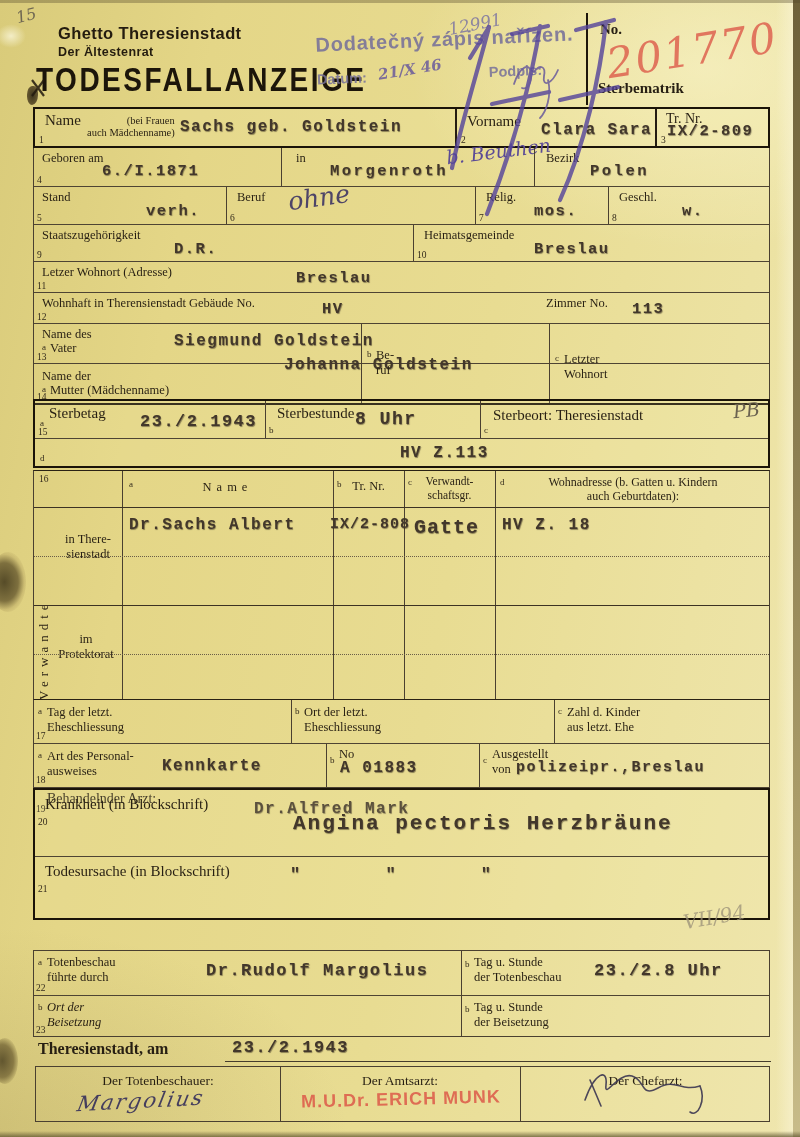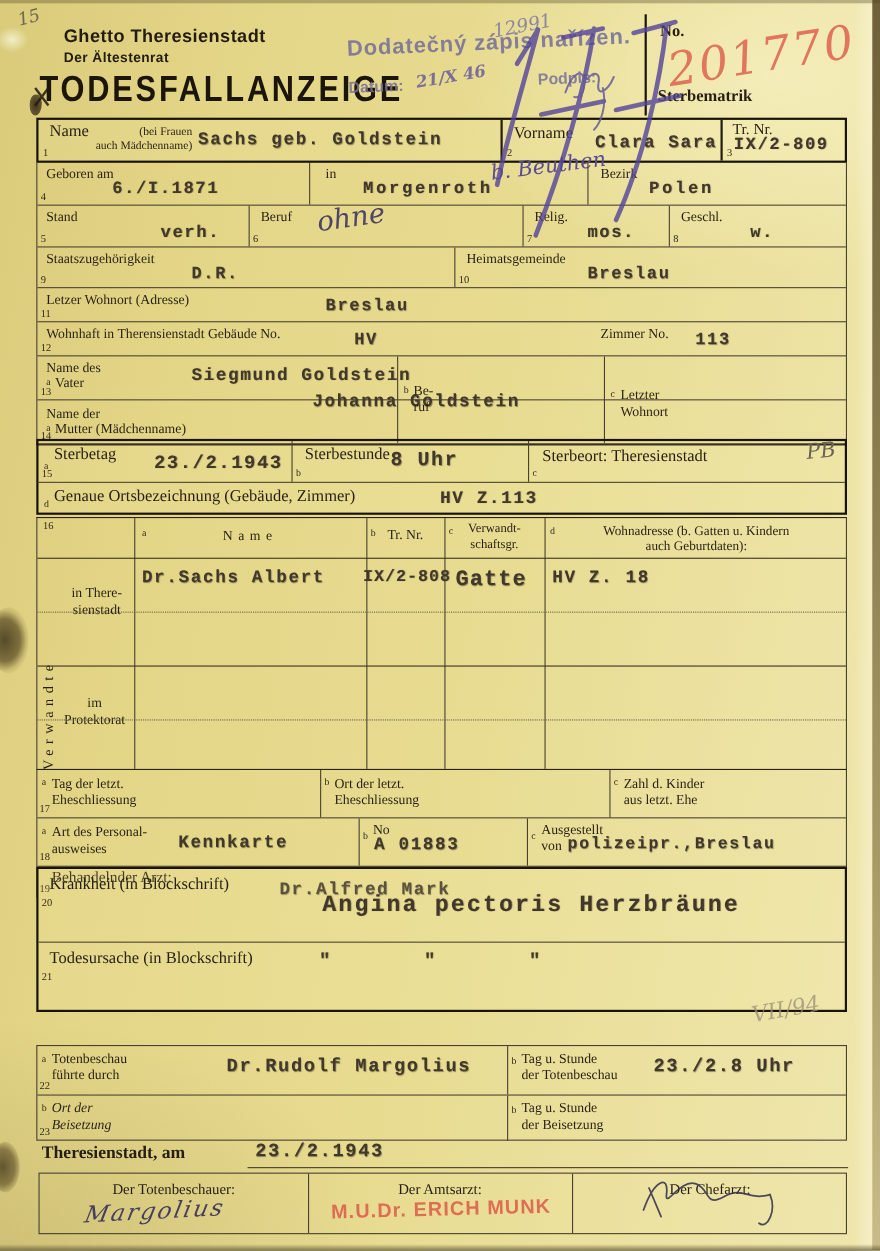--- a/index.html
+++ b/index.html
@@ -176,21 +176,20 @@
       <span class="abs sub" style="left:234px;bottom:3px;">b</span>
       <span class="abs lbl big" style="left:242px;top:4px;">Sterbestunde</span>
       <span class="abs typed" style="left:320px;top:8px;font-size:18px;">8 Uhr</span>
       <div class="vline" style="left:445px;"></div>
       <span class="abs sub" style="left:449px;bottom:3px;">c</span>
       <span class="abs lbl big" style="left:458px;top:6px;">Sterbeort: Theresienstadt</span>
       <span class="abs pencil" style="left:698px;top:-2px;font-size:19px;transform:rotate(-6deg);color:#6b6250;">PB</span>
     </div>
     <div style="position:relative;height:27px;">
       <span class="abs sub" style="left:5px;bottom:3px;">d</span>
-      <span class="abs lbl big" style="left:14px;top:4px;">Genaue Ortsbezeichnung (Gebäude, Zimmer)</span>
       <span class="abs typed" style="left:365px;top:5px;font-size:16px;">HV Z.113</span>
     </div>
   </div>
 
   <div class="thinblk" style="left:33px;top:470px;width:737px;height:230px;border-top:1.5px solid #2a2214;border-bottom:1.5px solid #2a2214;">
     <div class="vline" style="left:88px;"></div>
     <div class="vline" style="left:299px;"></div>
     <div class="vline" style="left:370px;"></div>
     <div class="vline" style="left:461px;"></div>
 

